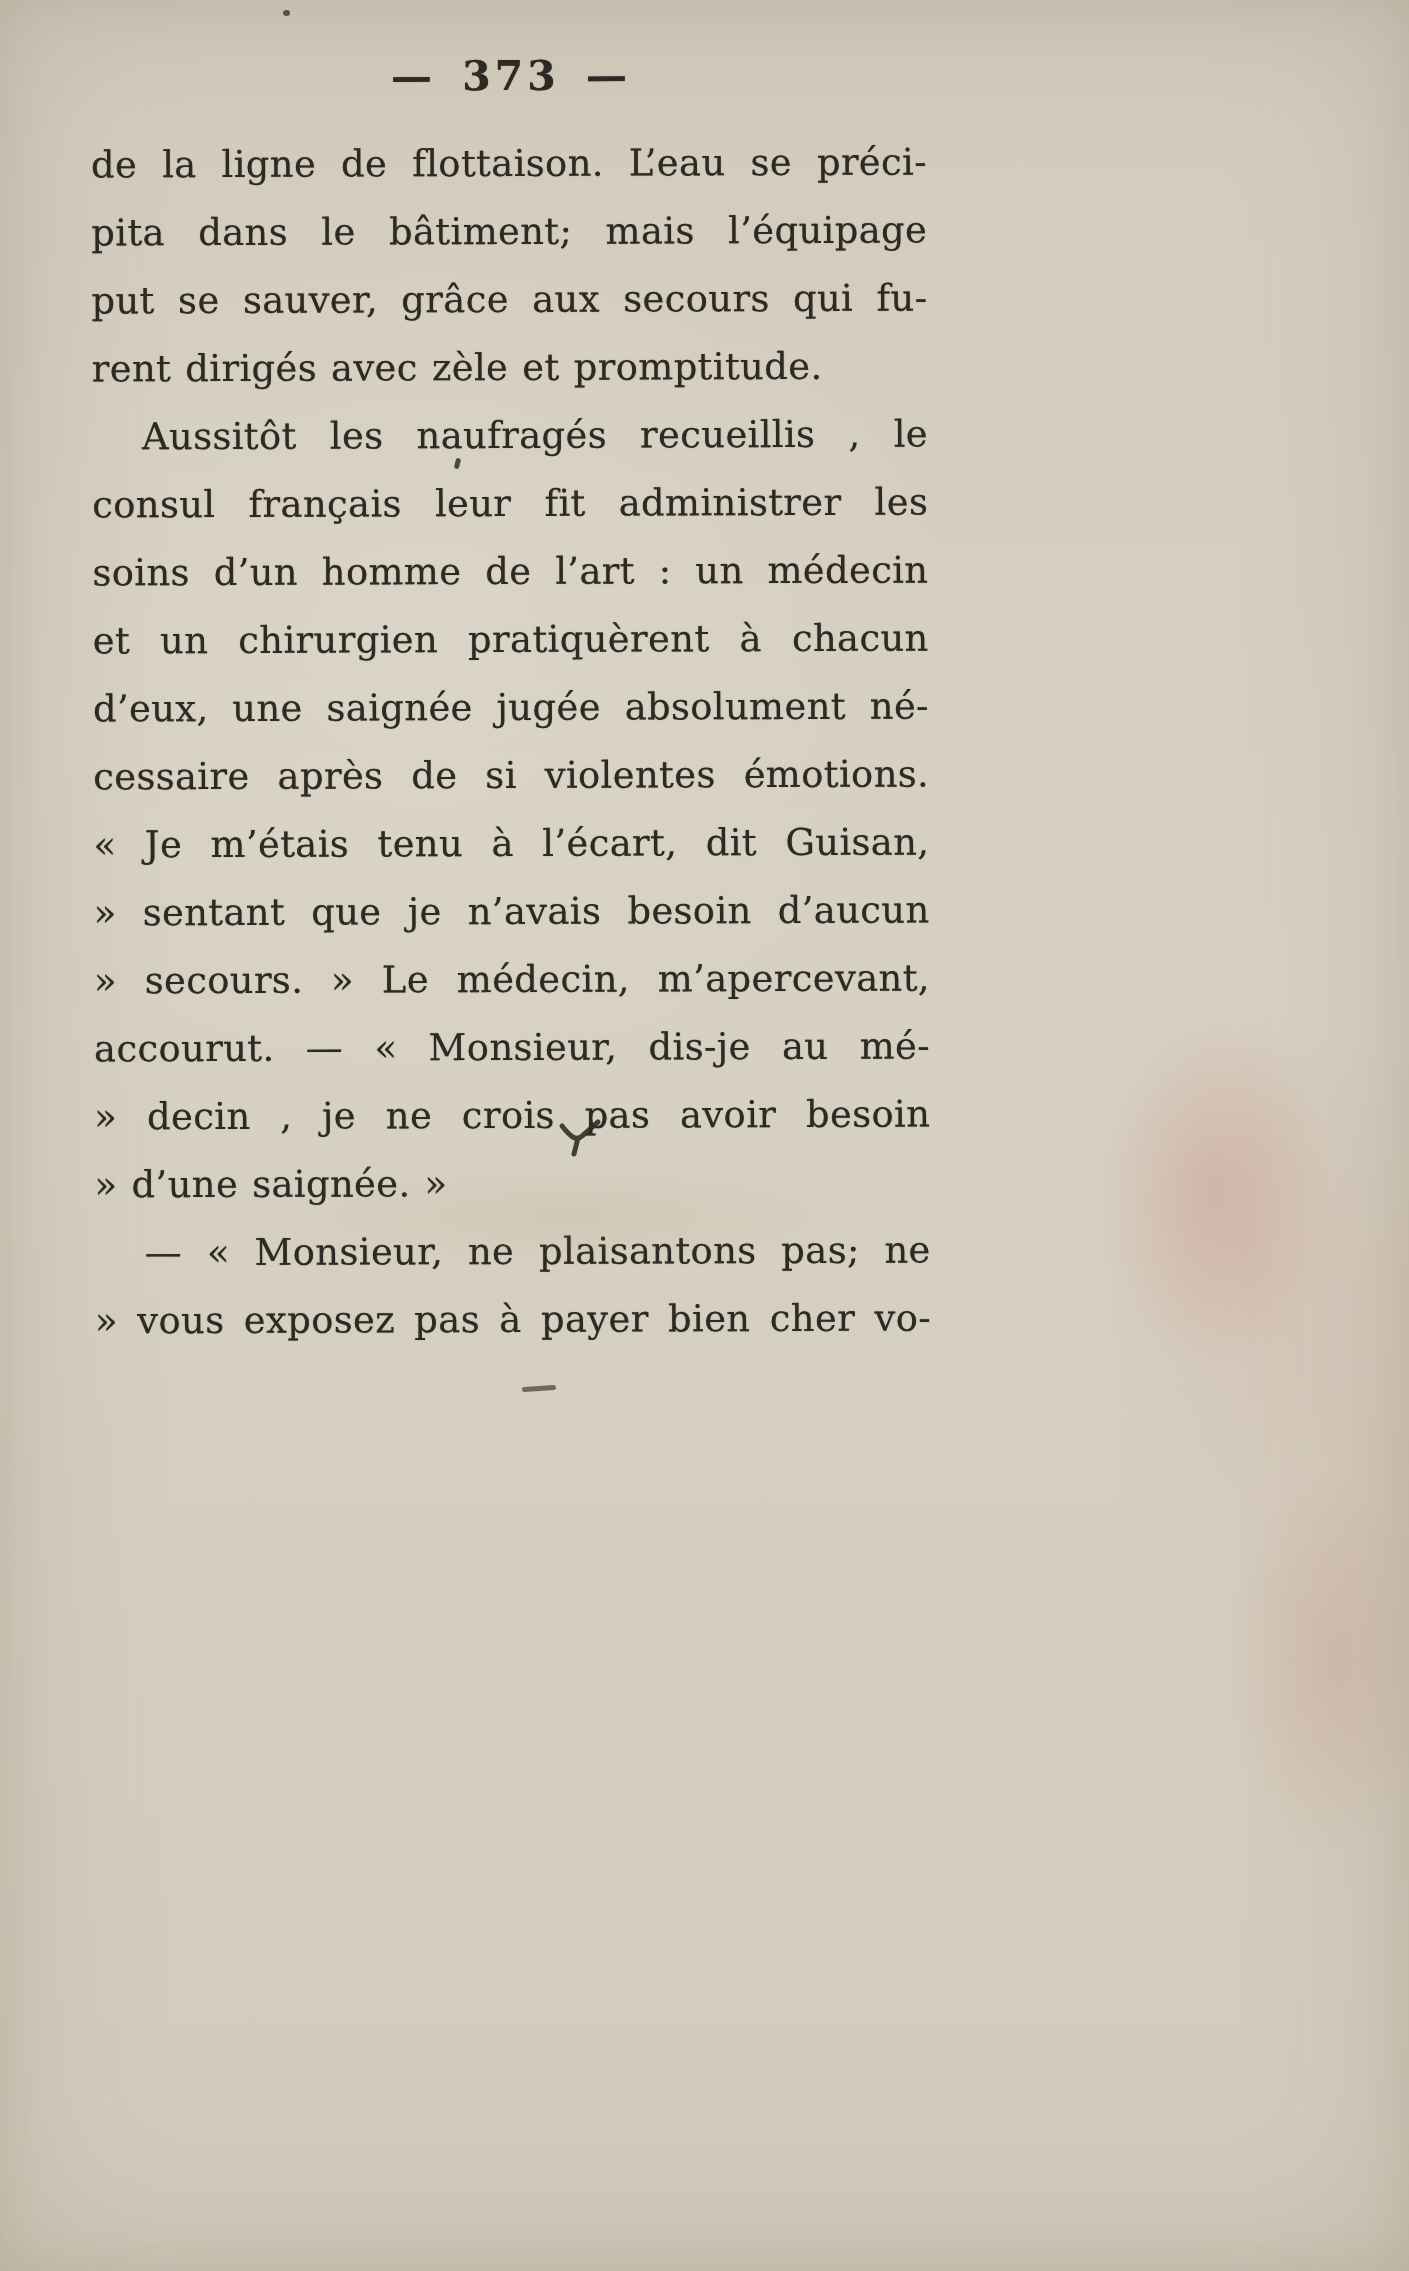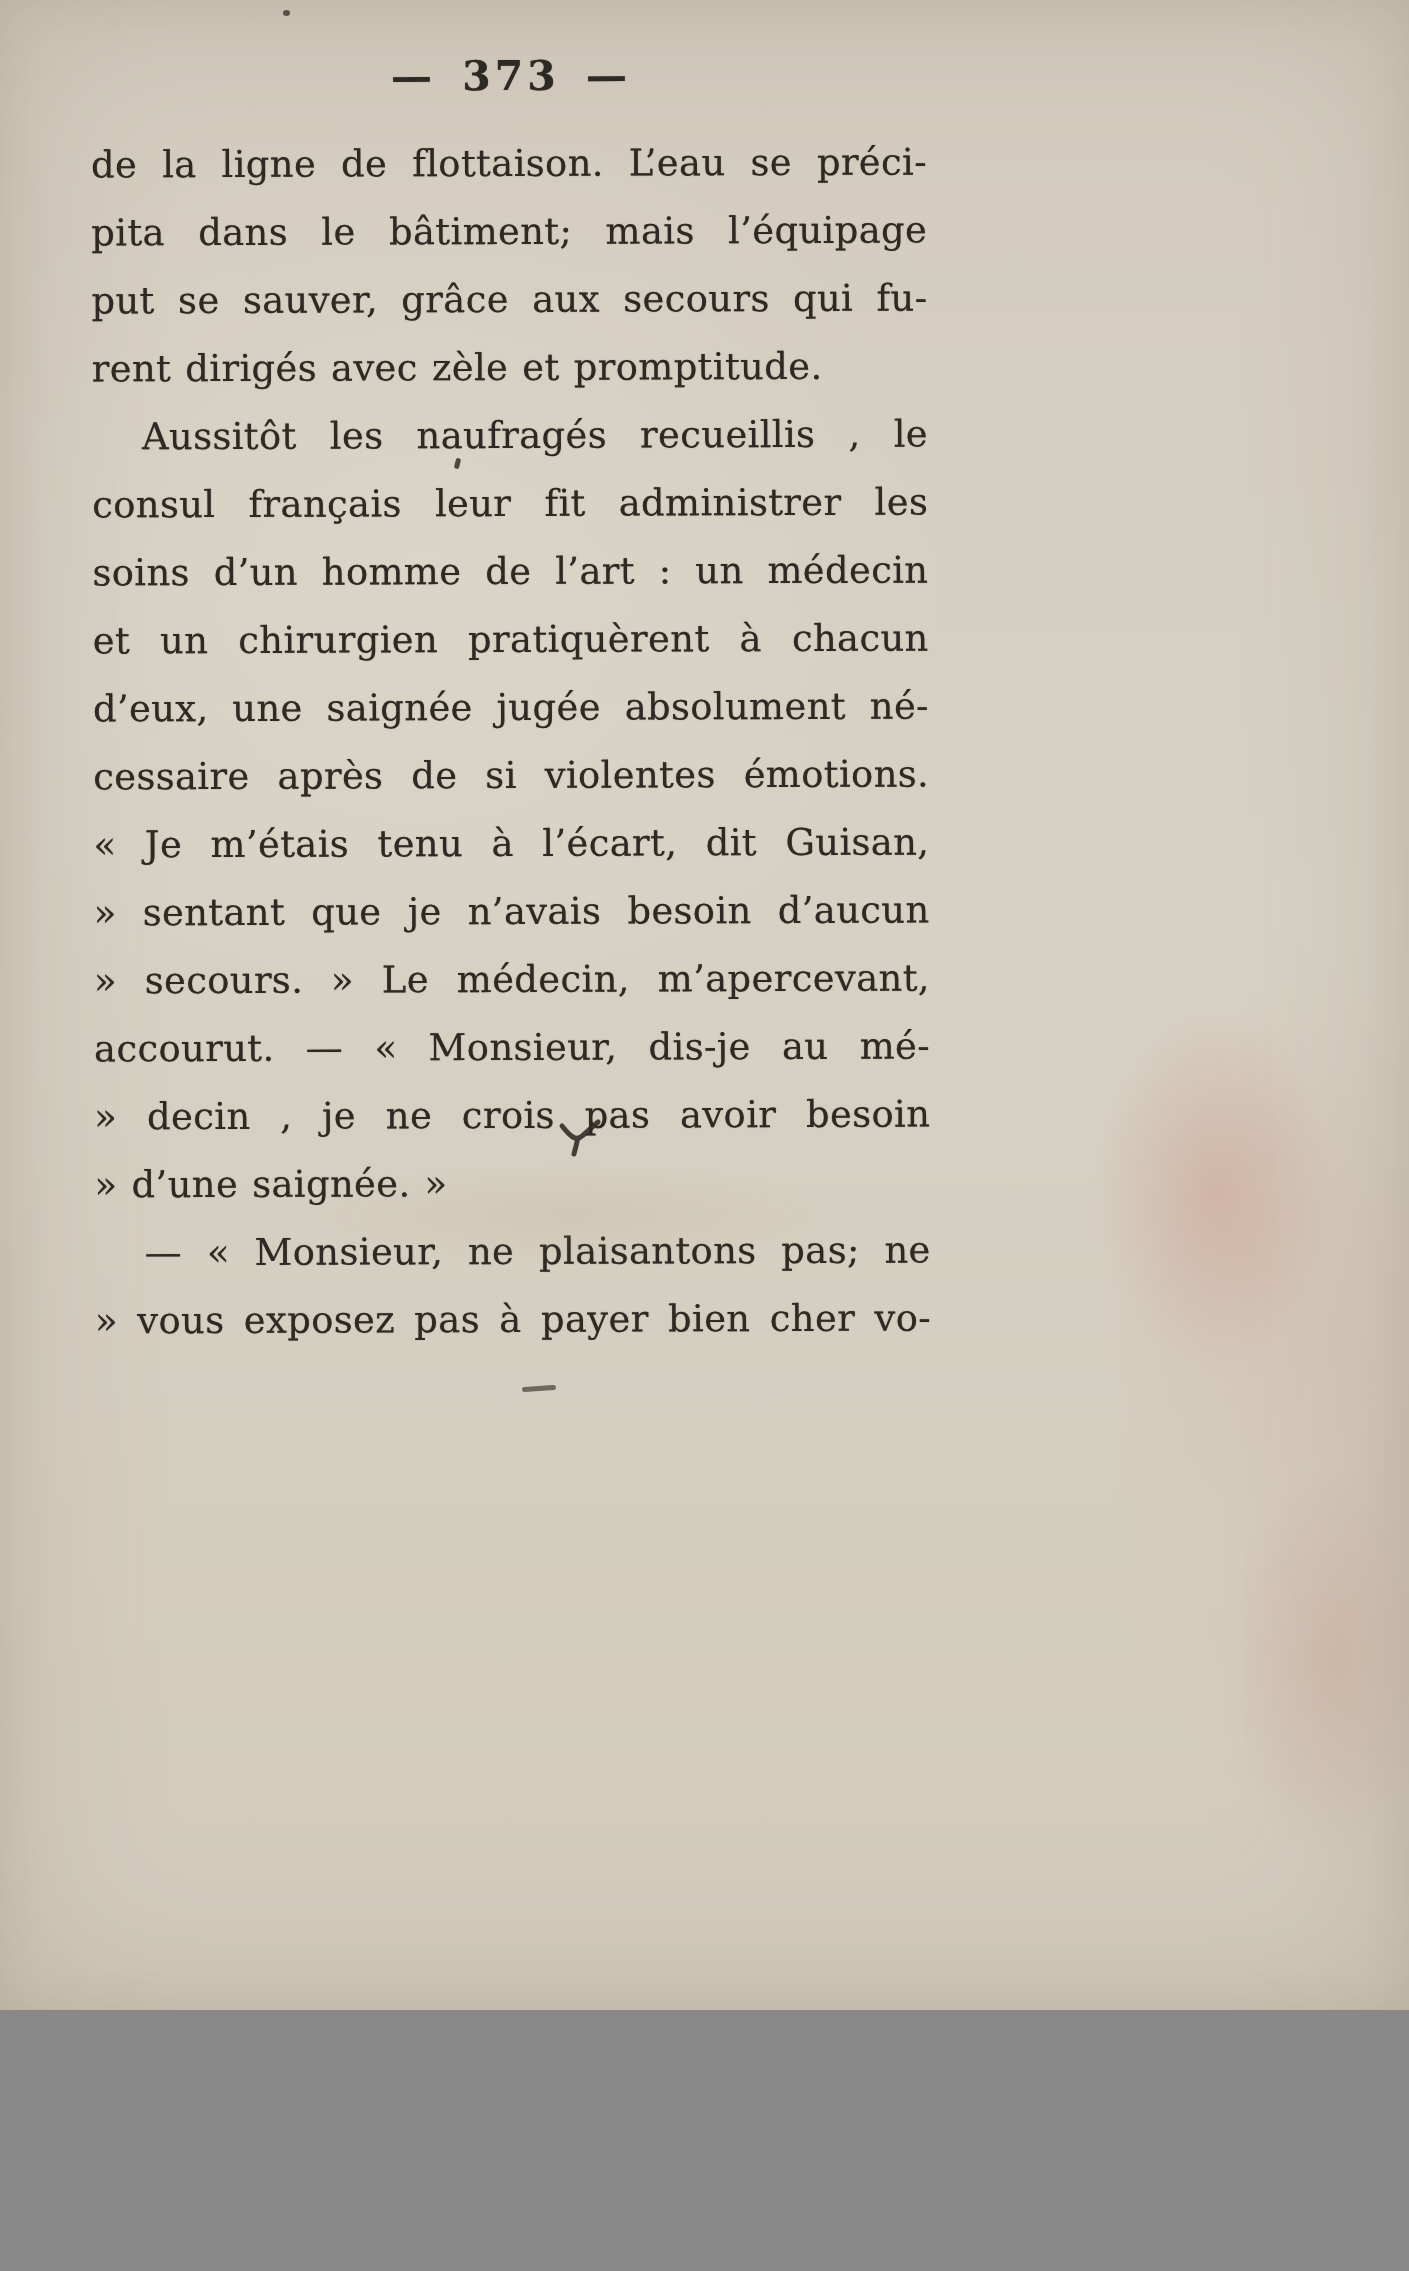--- a/index.html
+++ b/index.html
@@ -6,21 +6,21 @@
 
   html, body {
     width: 1409px;
     background: #888;
     font-family: "DejaVu Serif", "Liberation Serif", serif;
   }
 
   .scan {
     position: relative;
     width: 1409px;
-    height: 2010px;
+    height: 2271px;
     overflow: hidden;
     color: var(--color-ink, #2d2a23);
     background:
       radial-gradient(ellipse 170px 260px at 1215px 1190px, rgba(198,135,122,0.30), rgba(198,135,122,0) 70%),
       radial-gradient(ellipse 150px 280px at 1330px 1660px, rgba(198,140,128,0.24), rgba(198,140,128,0) 70%),
       radial-gradient(ellipse 420px 700px at 1409px 1450px, rgba(205,155,140,0.14), rgba(205,155,140,0) 72%),
       radial-gradient(ellipse 900px 760px at 30% 28%, rgba(255,255,248,0.12), rgba(255,255,248,0) 62%),
       linear-gradient(180deg, var(--color-paper, #d3ccbe) 0%, #d7d1c3 45%, #d2cbbc 100%);
     box-shadow:
       inset 0 0 170px rgba(110, 95, 75, 0.20),

